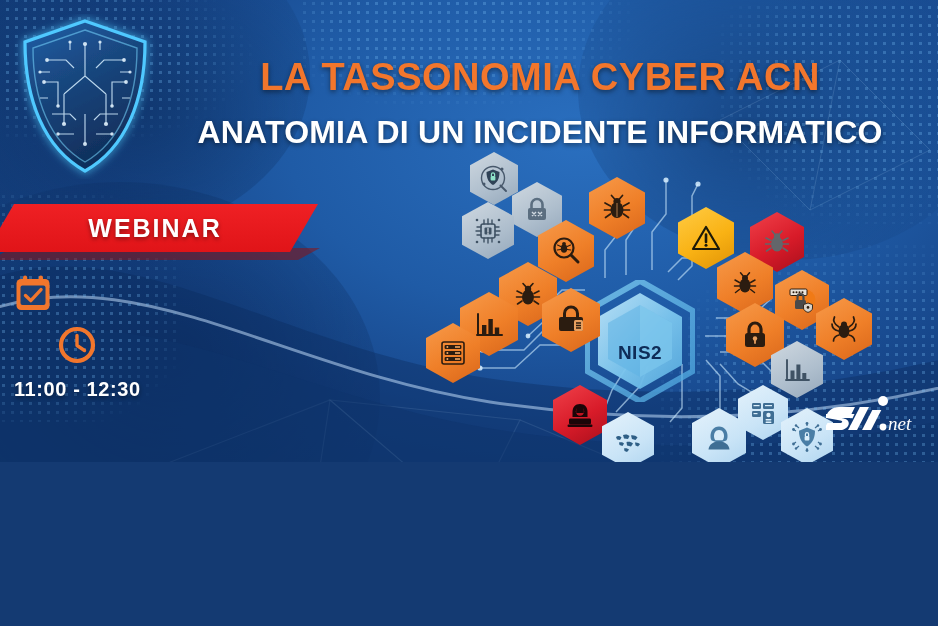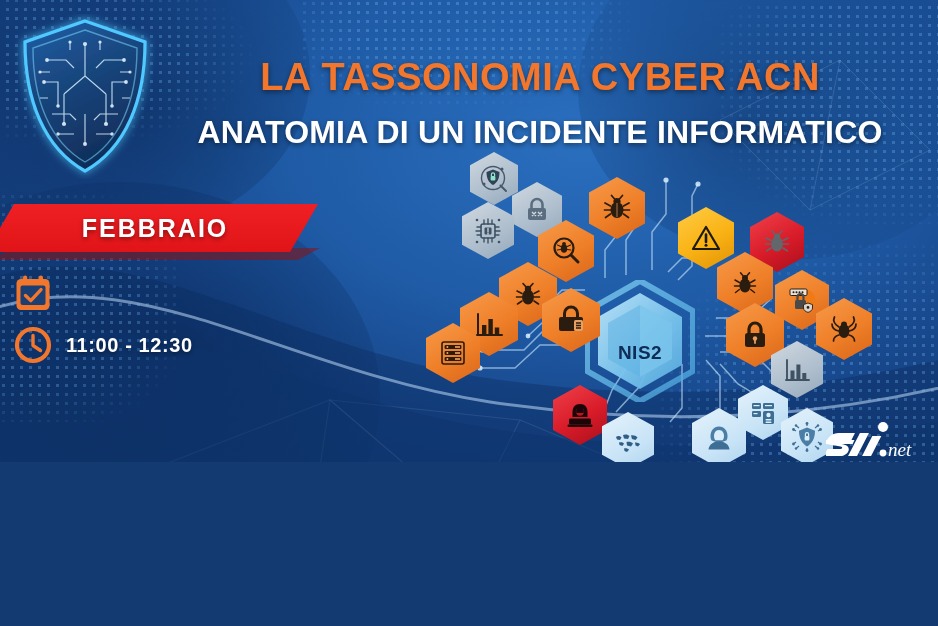--- a/index.html
+++ b/index.html
@@ -83,21 +83,21 @@
   }
   .ribbon-label{
     color:#fff;font-size:25px;font-weight:bold;letter-spacing:2px;
     text-shadow:0 2px 4px rgba(0,0,0,.4);
     padding-left:6px;
   }
 
   
   .info-row{position:absolute;display:flex;align-items:center;gap:14px;}
   .info-row.date{left:14px;top:274px;}
-  .info-row.time{left:14px;top:326px;}
+  .info-row.time{left:14px;top:326px;flex-direction:column;}
   .info-text{
     color:#fff;font-size:20px;font-weight:bold;letter-spacing:.6px;
     text-shadow:0 2px 4px rgba(0,0,0,.45);
   }
   .info-ico{width:38px;height:38px;flex:0 0 38px;}
 
   
   .net{position:absolute;left:420px;top:140px;width:518px;height:345px;}
 
   .hexes{position:absolute;left:0;top:0;width:518px;height:345px;}
@@ -116,21 +116,21 @@
 
   
   .core{position:absolute;left:165px;top:140px;width:110px;height:122px;}
   .core-label{
     position:absolute;left:165px;top:152px;width:110px;height:122px;
     display:flex;align-items:center;justify-content:center;
     color:#0e2c57;font-size:19px;font-weight:bold;letter-spacing:.5px;
   }
 
   
-  .logo{position:absolute;right:16px;bottom:0;width:96px;height:48px;}
+  .logo{position:absolute;right:16px;bottom:26px;width:96px;height:48px;}
 </style>
 </head>
 <body>
 
 <div id="stage">
 
   <div class="bg-layer">
     <div class="blob blob-a"></div>
     <div class="blob blob-b"></div>
     <div class="blob blob-c"></div>
@@ -211,21 +211,21 @@
           <circle cx="98" cy="120" r="1.7"></circle>
       </g>
     </svg>
   </div>
 
   <div class="title">LA TASSONOMIA CYBER ACN</div>
   <div class="subtitle">ANATOMIA DI UN INCIDENTE INFORMATICO</div>
 
   <div class="ribbon-shadow"></div>
   <div class="ribbon">
-    <span class="ribbon-label">FEBBRAIO</span>
+    <span class="ribbon-label">WEBINAR</span>
   </div>
 
   <div class="info-row date">
     <svg class="info-ico" viewBox="0 0 38 38">
       <rect x="2.5" y="5" width="33" height="31" rx="4.5" fill="#f2762c"></rect>
       <rect x="6.5" y="11.5" width="25" height="19.5" rx="2" fill="#1b3f73"></rect>
       <rect x="9" y="1.5" width="4.2" height="7" rx="2.1" fill="#f2762c"></rect>
       <rect x="24.8" y="1.5" width="4.2" height="7" rx="2.1" fill="#f2762c"></rect>
       <path d="M11.5 21.5 L16.8 26.6 L27 15.6" fill="none" stroke="#f2762c" stroke-width="3.4" stroke-linecap="round" stroke-linejoin="round"></path>
     </svg>

